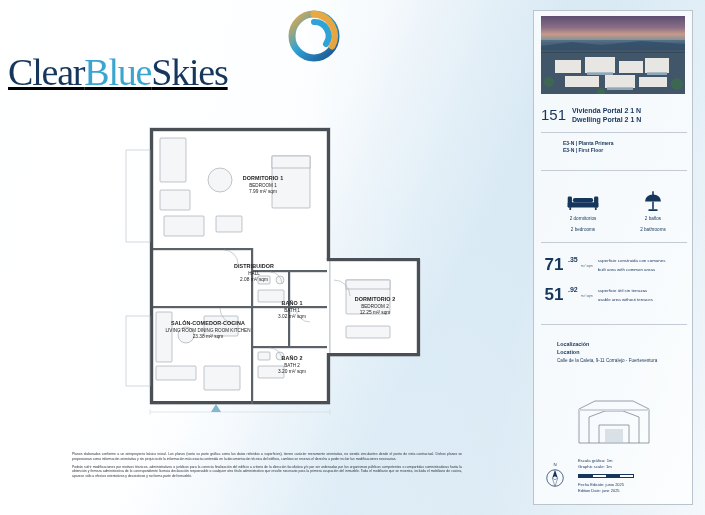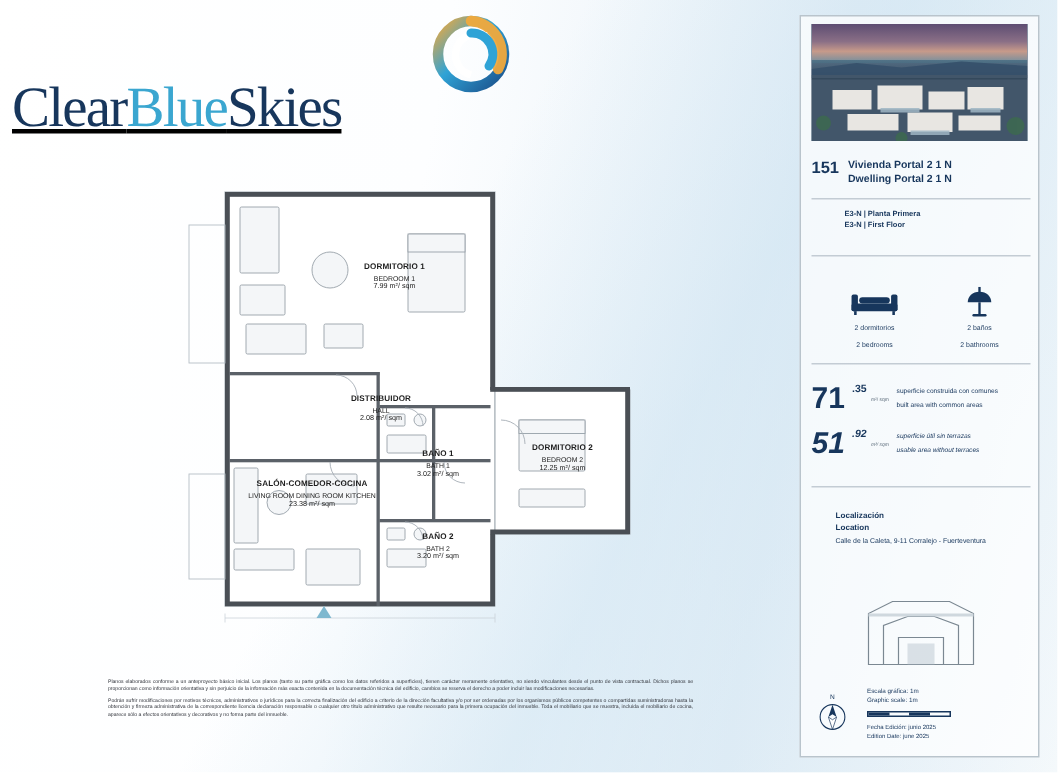--- a/index.html
+++ b/index.html
@@ -80,21 +80,21 @@
     background: #2e4a63;
   }
   .photo svg { display: block; }
 
   .ref-row {
     position: absolute; left: 541px; top: 106px;
     width: 146px;
     display: flex; align-items: flex-start; gap: 6px;
   }
   .ref-num {
-    font-size: 11px; color: #17365c; font-weight: bold; line-height: 1;
+    font-size: 15px; color: #17365c; font-weight: normal; line-height: 1;
     padding-top: 1px;
   }
   .ref-titles { line-height: 1.3; }
   .ref-titles .es { font-size: 7px; font-weight: bold; color: #17365c; }
   .ref-titles .en { font-size: 7px; font-weight: bold; color: #17365c; }
 
   .floor-block {
     position: absolute; left: 563px; top: 140px; line-height: 1.45;
   }
   .floor-block div { font-size: 5px; color: #17365c; font-weight: bold; }
@@ -109,22 +109,22 @@
   }
   .icon-cell { width: 70px; text-align: center; }
   .icon-cell .glyph { height: 26px; display:flex; align-items:flex-end; justify-content:center; }
   .icon-cell .cap { font-size: 4.6px; color: #17365c; line-height: 1.5; margin-top: 4px; }
 
   .area-row {
     position: absolute; left: 541px; width: 150px;
     display: flex; align-items: flex-start;
   }
   .area-num {
-    font-size: 20px; color: #17365c; font-weight: bold; line-height: 1;
-    width: 26px; text-align: left;
+    font-size: 17px; color: #17365c; font-weight: bold; line-height: 1;
+    width: 26px; text-align: center;
   }
   .area-sup {
     font-size: 7px; color: #17365c; font-weight: bold; line-height: 1;
     margin-left: 1px; margin-top: 0px;
   }
   .area-unit {
     font-size: 3.3px; color: #5b6b7a; line-height: 1.2; margin-left: 3px; margin-top: 9px;
     width: 17px;
   }
   .area-txt { font-size: 4.4px; color: #17365c; line-height: 1.5; margin-top: 2px; }
@@ -406,21 +406,21 @@
   <div class="area-row" style="top:256px;">
     <div class="area-num">71</div>
     <div class="area-sup">.35</div>
     <div class="area-unit">m²/ sqm</div>
     <div>
       <div class="area-txt">superficie construida con comunes</div>
       <div class="area-txt">built area with common areas</div>
     </div>
   </div>
 
-  <div class="area-row" style="top:286px;font-style:italic;">
+  <div class="area-row" style="top:286px;">
     <div class="area-num">51</div>
     <div class="area-sup">.92</div>
     <div class="area-unit">m²/ sqm</div>
     <div>
       <div class="area-txt">superficie útil sin terrazas</div>
       <div class="area-txt">usable area without terraces</div>
     </div>
   </div>
 
   <div class="divider" style="top:324px;"></div>

